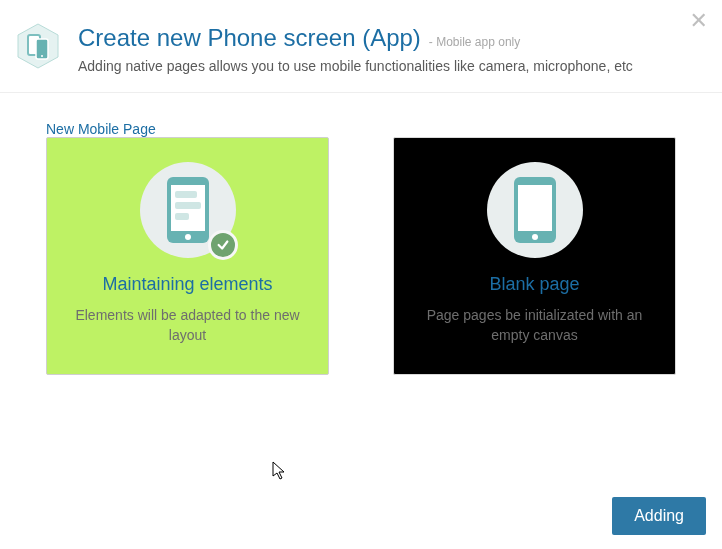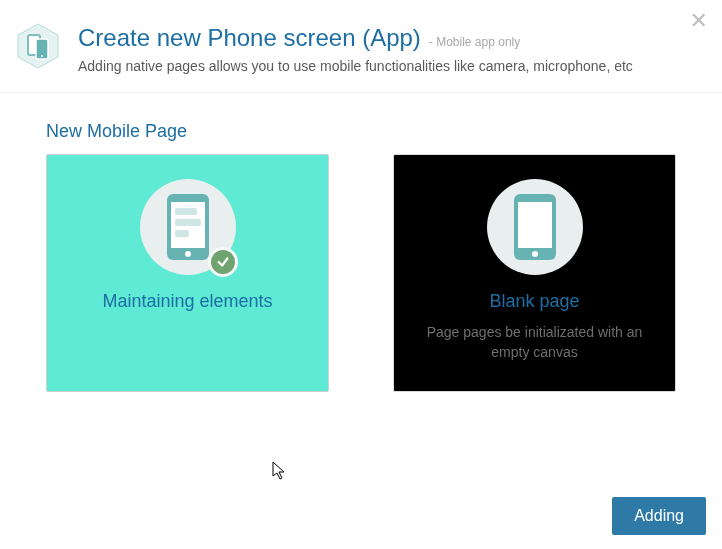--- a/index.html
+++ b/index.html
@@ -6,24 +6,24 @@
   html, body { width: 722px; height: 549px; font-family: -apple-system, "Segoe UI", Arial, sans-serif; background: #fff; color: #333; }
   .header { display: flex; align-items: flex-end; padding: 18px 20px 18px 14px; border-bottom: 1px solid #eee; position: relative; }
   .header-icon { flex: 0 0 auto; margin-right: 16px; margin-top: 4px; }
   .header-texts { flex: 1; }
   .title-line { display: flex; align-items: baseline; gap: 8px; flex-wrap: wrap; }
   .title { font-size: 24px; font-weight: 400; color: #1c6ea4; }
   .subtitle-badge { font-size: 12px; color: #a8a8a8; }
   .subtitle { font-size: 14px; color: #5a5a5a; margin-top: 6px; }
   .close-x { position: absolute; top: 10px; right: 14px; font-size: 22px; color: #bfbfbf; cursor: pointer; line-height: 1; }
   .body { padding: 28px 46px 0 46px; }
-  .section-title { font-size: 18px; color: #1c6ea4; font-weight: 400; margin-bottom: 12px; }
+  .section-title { font-size: 14px; color: #1c6ea4; font-weight: 400; margin-bottom: 0; }
   .options { display: flex; gap: 64px; }
   .card { flex: 1; border: 1px solid #d9d9d9; border-radius: 2px; padding: 24px 16px 28px; text-align: center; cursor: pointer; background: #000000; }
-  .card.selected { background: #5eead4; border-color: #cfcfcf; text-align: center; }
+  .card.selected { background: #bef264; border-color: #cfcfcf; text-align: center; }
   .card-icon-wrap { display: inline-block; position: relative; margin-bottom: 16px; }
   .card-circle { width: 96px; height: 96px; border-radius: 50%; background: #e9eeee; display: flex; align-items: center; justify-content: center; }
   .check-badge { position: absolute; right: -2px; bottom: -2px; width: 30px; height: 30px; border-radius: 50%; background: #6fa36f; display: flex; align-items: center; justify-content: center; border: 3px solid #f7f7f7; }
   .check-badge svg { width: 14px; height: 14px; }
   .card-title { font-size: 18px; color: #1c6ea4; font-weight: 400; margin-bottom: 10px; }
   .card-desc { font-size: 14px; color: #6e6e6e; line-height: 1.45; padding: 0 8px; }
   .footer { position: absolute; right: 16px; bottom: 14px; display: flex; align-items: center; gap: 18px; }
   .btn { font-size: 16px; padding: 10px 22px; border-radius: 2px; cursor: pointer; border: none; }
   .btn-link { background: transparent; color: #1c6ea4; }
   .btn-primary { background: #2e79a6; color: #fff; }
@@ -67,20 +67,21 @@
             <circle cx="25" cy="62" r="3" fill="#fff"></circle>
           </svg>
         </div>
         <div class="check-badge">
           <svg viewBox="0 0 16 16">
               <path d="M3 8 L7 12 L13 4" stroke="#fff" stroke-width="2.5" fill="none" stroke-linecap="round" stroke-linejoin="round"></path>
             </svg>
         </div>
       </div>
       <div class="card-title">Maintaining elements</div>
+      <div class="card-desc">Elements will be adapted to the new layout</div>
     </div>
 
     <div class="card">
       <div class="card-icon-wrap">
         <div class="card-circle">
           <svg width="50" height="70" viewBox="0 0 50 70">
             <rect x="4" y="2" width="42" height="66" rx="6" fill="#67b2b2"></rect>
             <rect x="8" y="10" width="34" height="46" fill="#fff"></rect>
             <circle cx="25" cy="62" r="3" fill="#fff"></circle>
           </svg>

